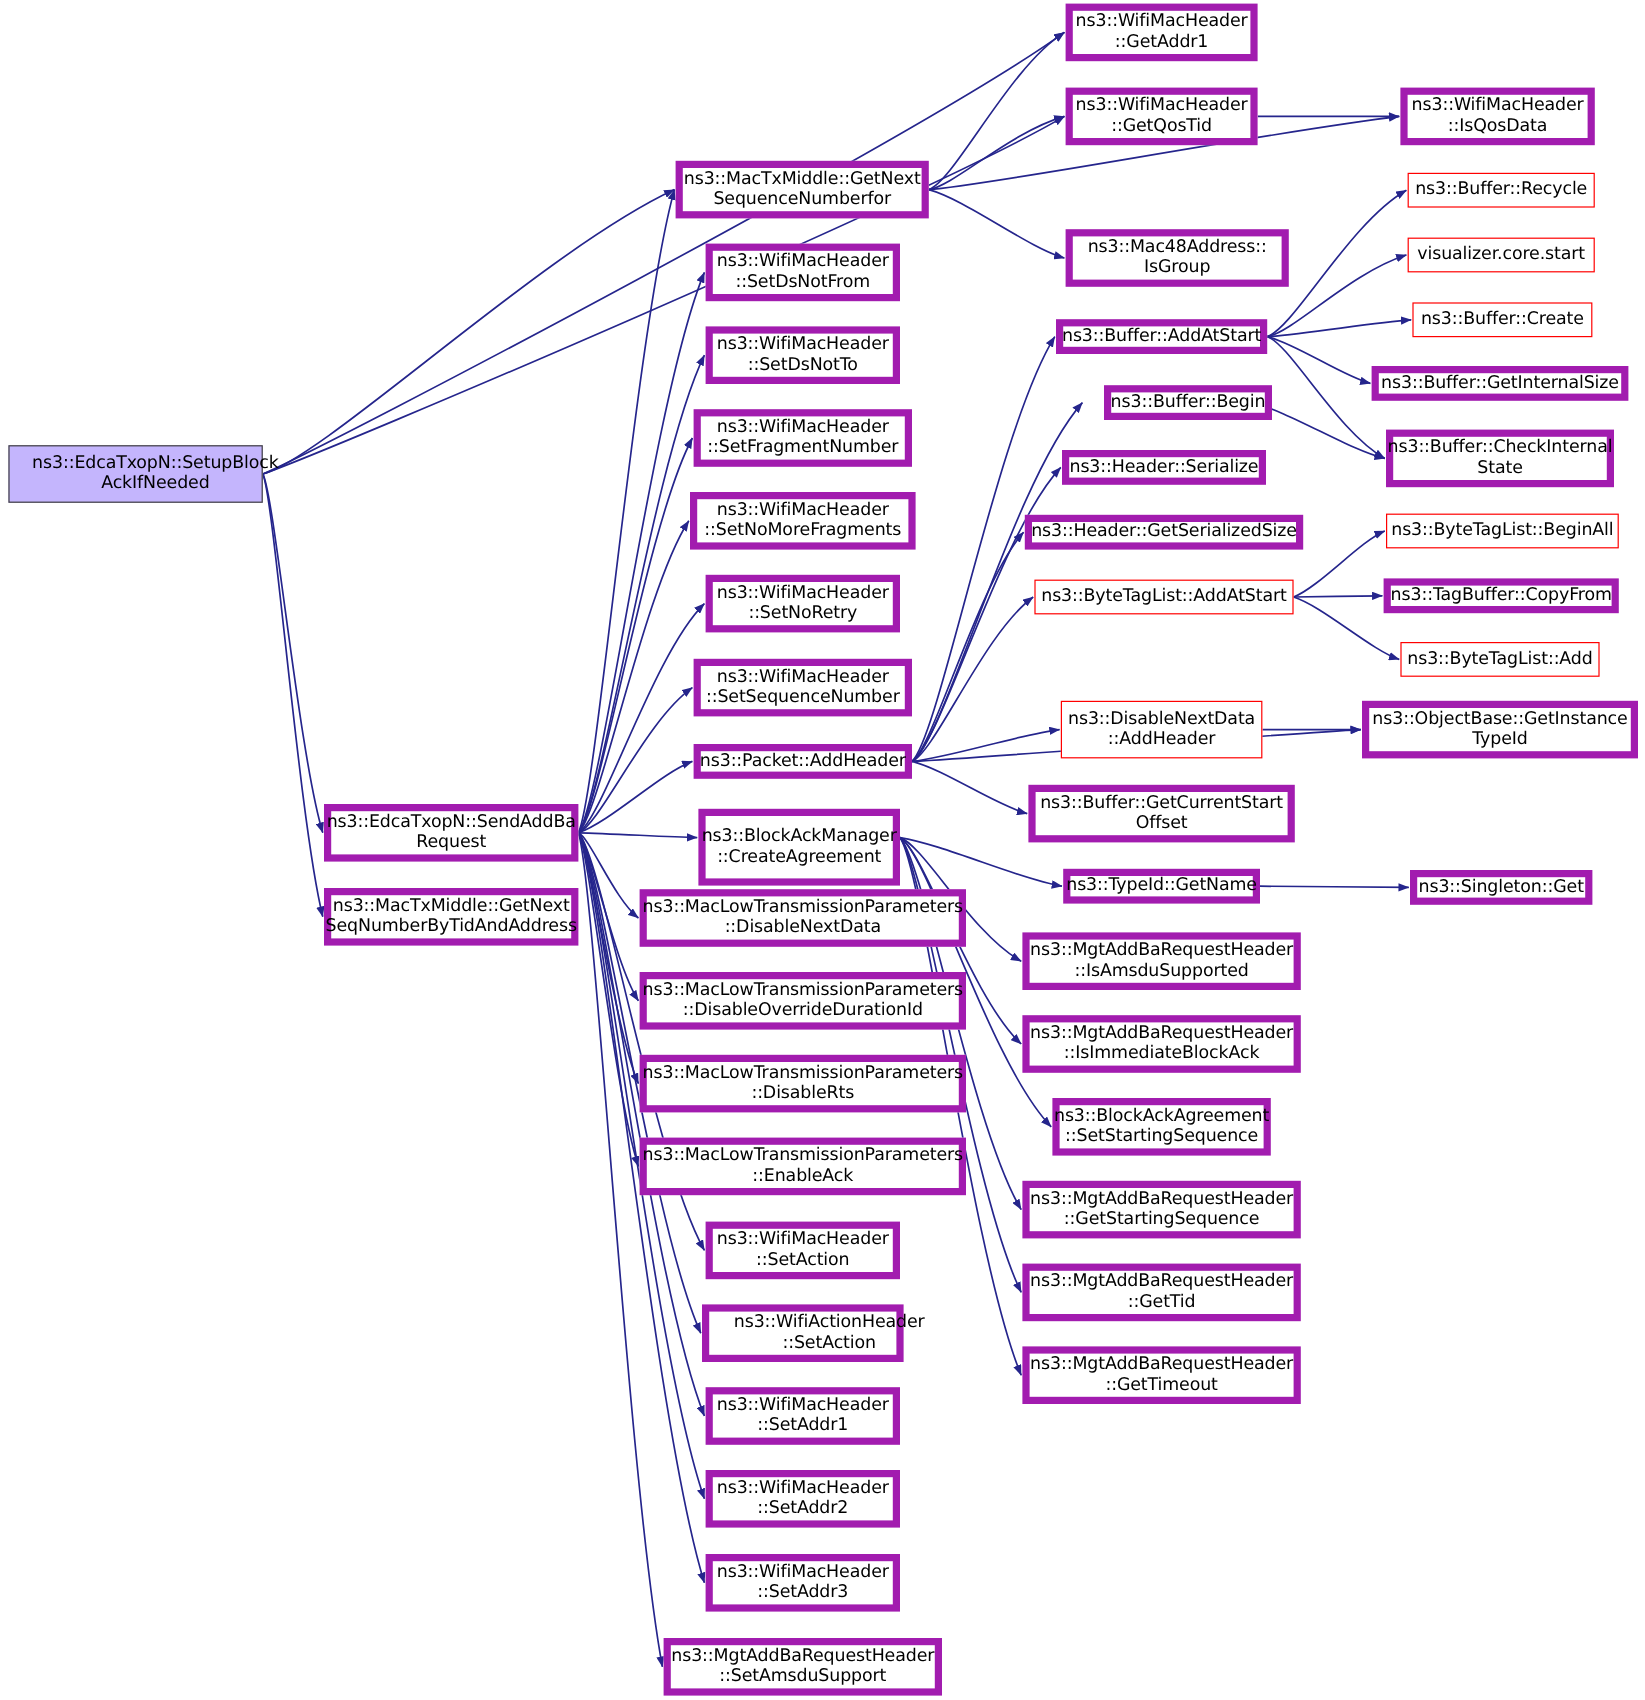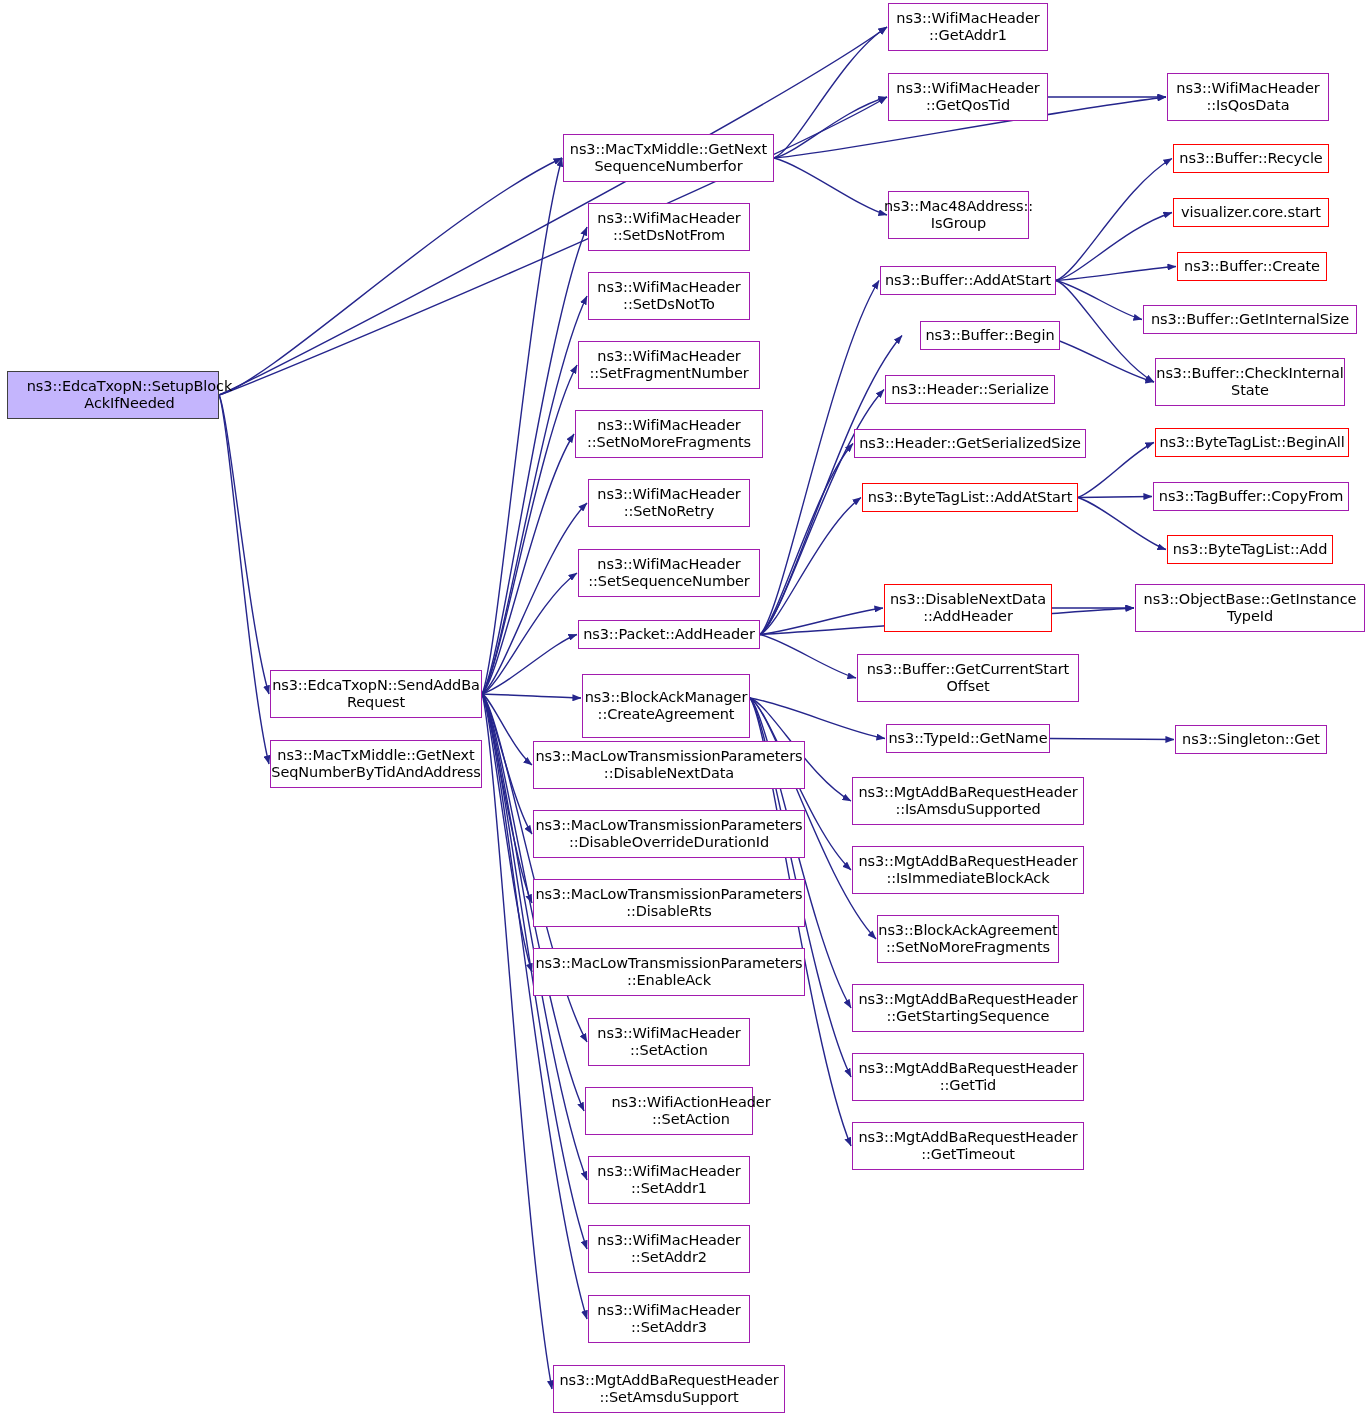--- a/index.html
+++ b/index.html
@@ -10,21 +10,21 @@
     position:absolute;
     box-sizing:border-box;
     display:flex;
     align-items:center;
     justify-content:center;
     text-align:center;
     font-size:14.5px;
     line-height:1.18;
     color:#000000;
     background:#ffffff;
-    border:1px solid #a21caf;
+    border:6px solid #a21caf;
     white-space:pre-line;
     letter-spacing:-0.1px;
     z-index:3;
   }
   .node.root{
     background:#c4b5fd;
     border:1px solid #404040;
     padding-left:33px;
   }
   .node.redbox{
@@ -140,38 +140,38 @@
       <div class="node" style="left: 588px; top: 1225px; width: 162px; height: 48px;">ns3::WifiMacHeader
 ::SetAddr2</div>
       <div class="node" style="left: 588px; top: 1295px; width: 162px; height: 48px;">ns3::WifiMacHeader
 ::SetAddr3</div>
       <div class="node" style="left: 553px; top: 1365px; width: 232px; height: 48px;">ns3::MgtAddBaRequestHeader
 ::SetAmsduSupport</div>
       <div class="node" style="left: 888px; top: 3px; width: 160px; height: 48px;">ns3::WifiMacHeader
 ::GetAddr1</div>
       <div class="node" style="left: 888px; top: 73px; width: 160px; height: 48px;">ns3::WifiMacHeader
 ::GetQosTid</div>
-      <div class="node" style="left: 888px; top: 191px; width: 141px; height: 48px;">ns3::Mac48Address::
+      <div class="node" style="left: 888px; top: 191px; width: 186px; height: 48px;">ns3::Mac48Address::
 IsGroup</div>
       <div class="node" style="left: 880px; top: 266px; width: 176px; height: 29px;">ns3::Buffer::AddAtStart</div>
       <div class="node" style="left: 903px; top: 321px; width: 140px; height: 29px; margin-left: 17px;">ns3::Buffer::Begin</div>
       <div class="node" style="left: 885px; top: 375px; width: 170px; height: 29px;">ns3::Header::Serialize</div>
       <div class="node" style="left: 854px; top: 429px; width: 232px; height: 29px;">ns3::Header::GetSerializedSize</div>
       <div class="node redbox" style="left: 862px; top: 483px; width: 216px; height: 29px;">ns3::ByteTagList::AddAtStart</div>
       <div class="node redbox" style="left: 884px; top: 584px; width: 168px; height: 48px;">ns3::DisableNextData
 ::AddHeader</div>
       <div class="node" style="left: 857px; top: 654px; width: 222px; height: 48px;">ns3::Buffer::GetCurrentStart
 Offset</div>
       <div class="node" style="left: 886px; top: 724px; width: 164px; height: 29px;">ns3::TypeId::GetName</div>
       <div class="node" style="left: 852px; top: 777px; width: 232px; height: 48px;">ns3::MgtAddBaRequestHeader
 ::IsAmsduSupported</div>
       <div class="node" style="left: 852px; top: 846px; width: 232px; height: 48px;">ns3::MgtAddBaRequestHeader
 ::IsImmediateBlockAck</div>
       <div class="node" style="left: 877px; top: 915px; width: 182px; height: 48px;">ns3::BlockAckAgreement
-::SetNoMoreFragments</div>
+::SetStartingSequence</div>
       <div class="node" style="left: 852px; top: 984px; width: 232px; height: 48px;">ns3::MgtAddBaRequestHeader
 ::GetStartingSequence</div>
       <div class="node" style="left: 852px; top: 1053px; width: 232px; height: 48px;">ns3::MgtAddBaRequestHeader
 ::GetTid</div>
       <div class="node" style="left: 852px; top: 1122px; width: 232px; height: 48px;">ns3::MgtAddBaRequestHeader
 ::GetTimeout</div>
       <div class="node" style="left: 1167px; top: 73px; width: 162px; height: 48px;">ns3::WifiMacHeader
 ::IsQosData</div>
       <div class="node redbox" style="left: 1173px; top: 144px; width: 156px; height: 29px;">ns3::Buffer::Recycle</div>
       <div class="node redbox" style="left: 1173px; top: 198px; width: 156px; height: 29px;">visualizer.core.start</div>

